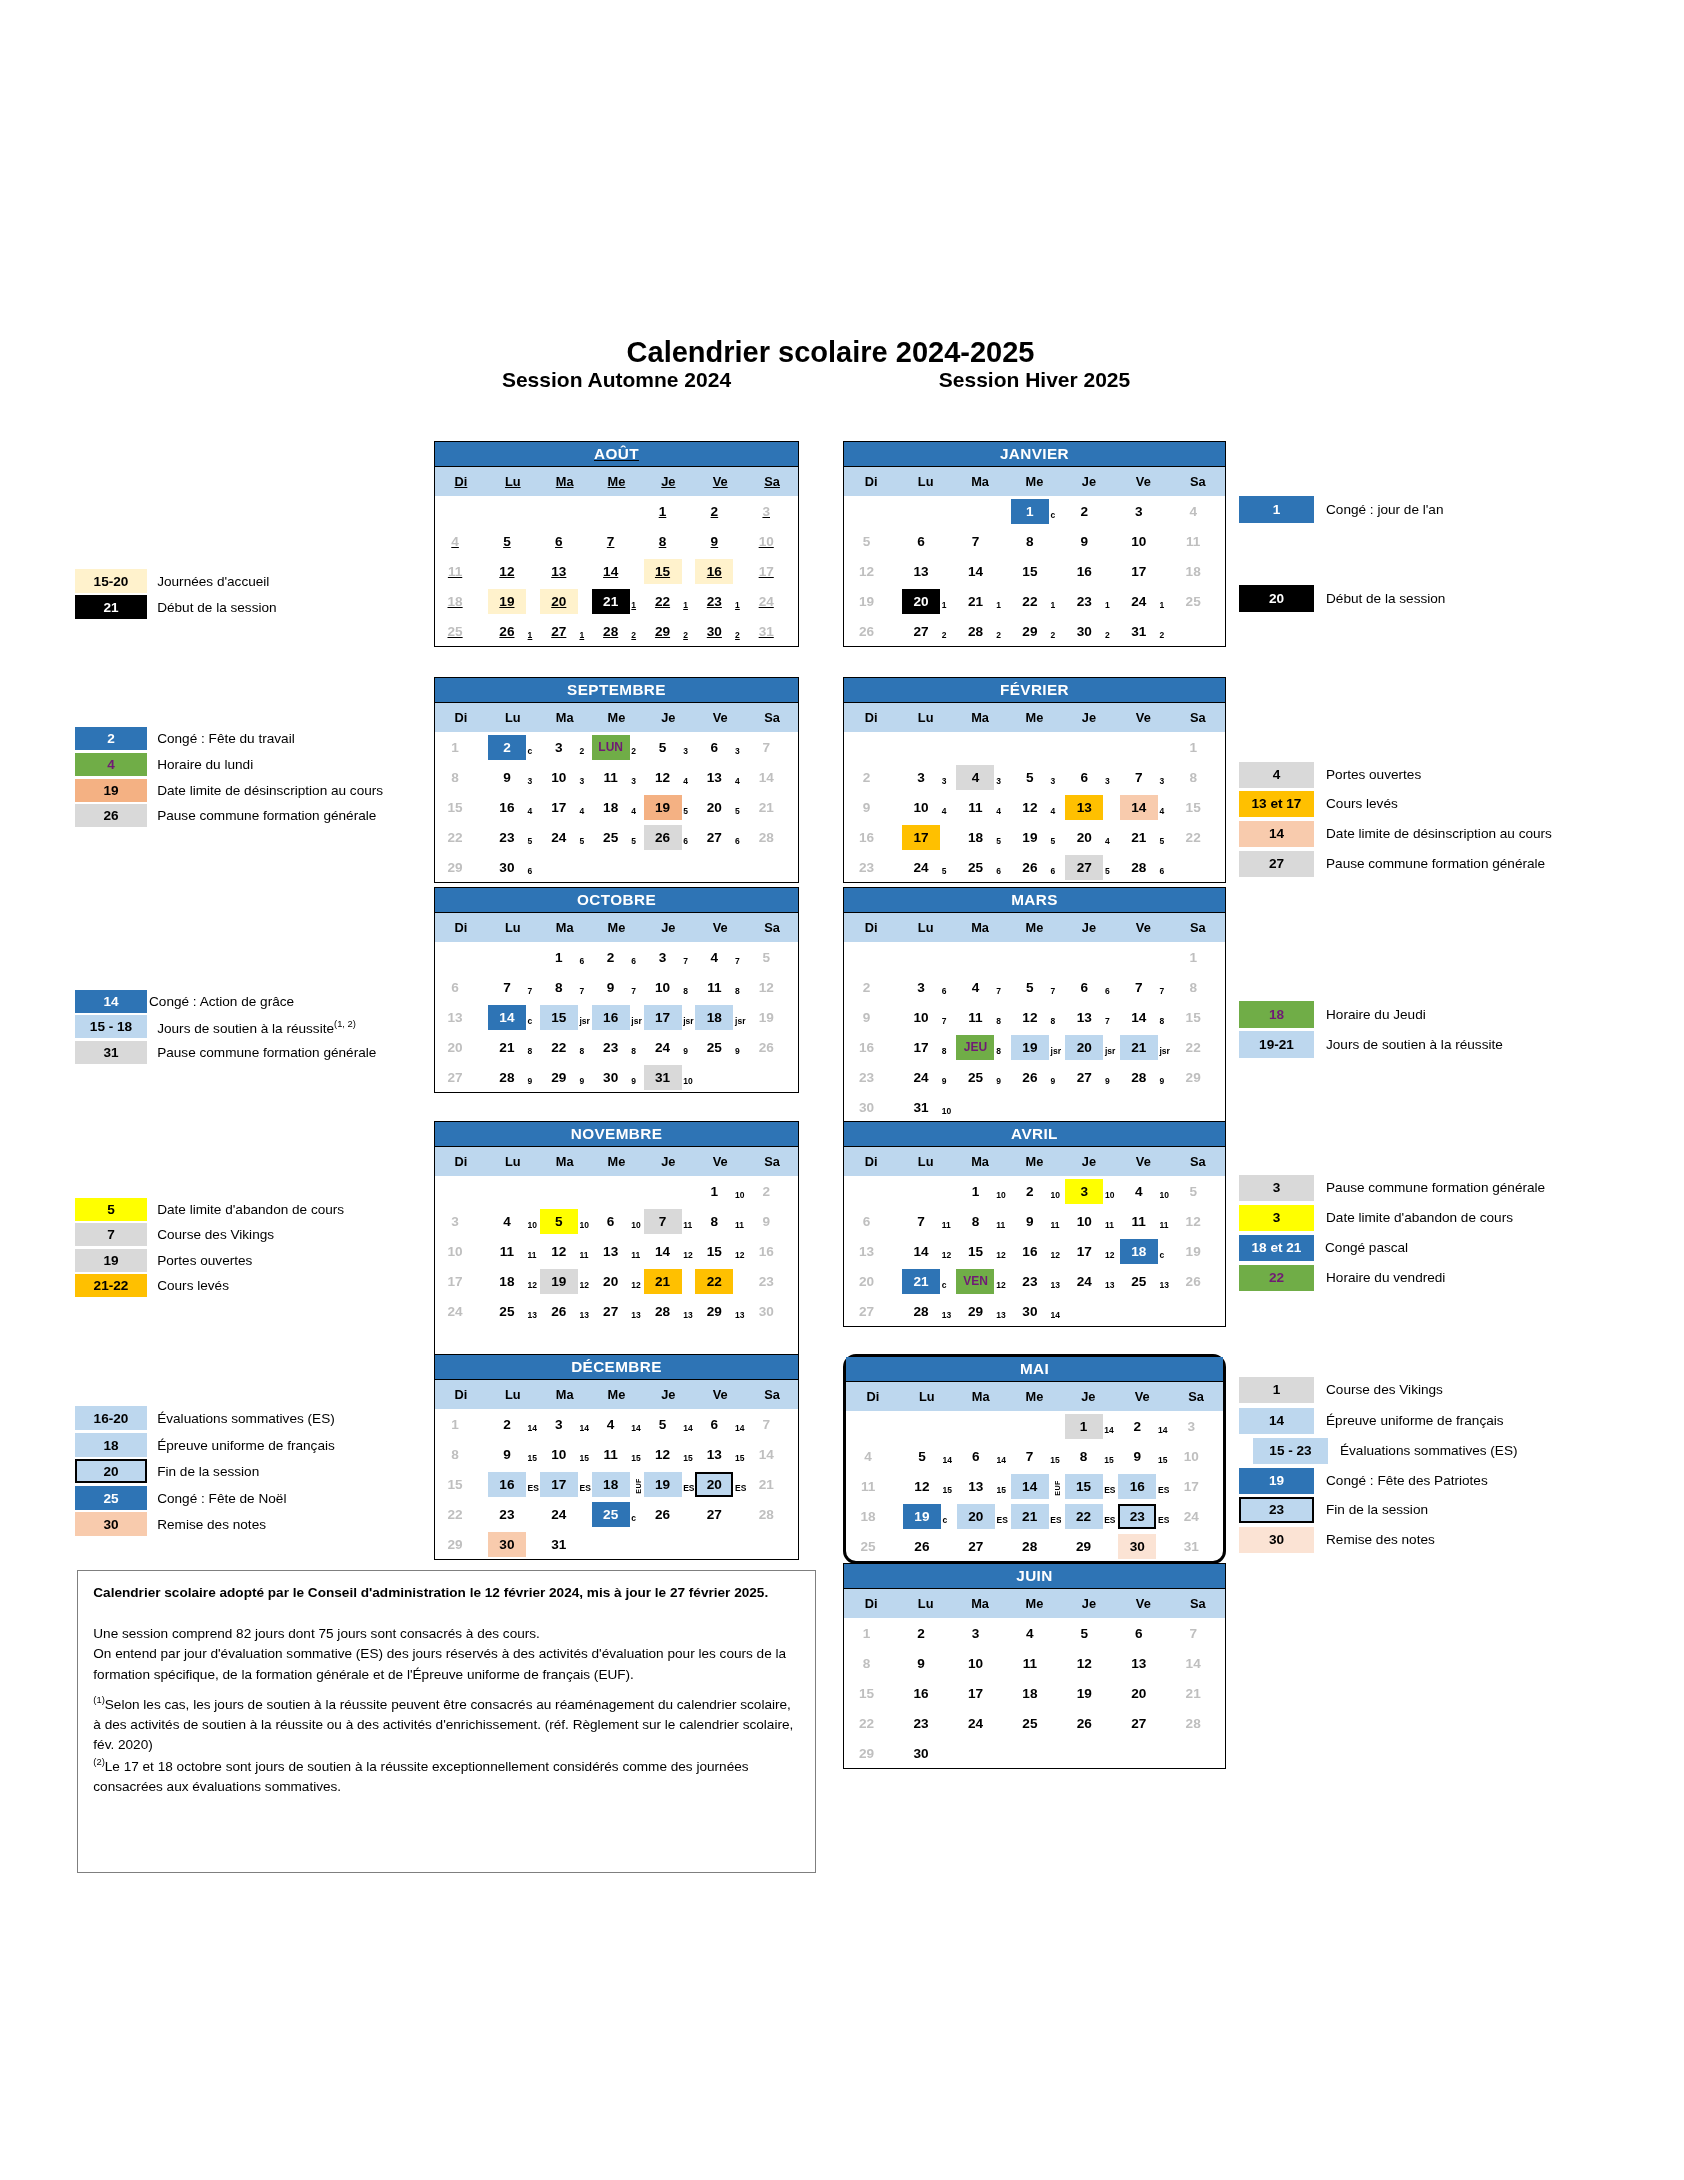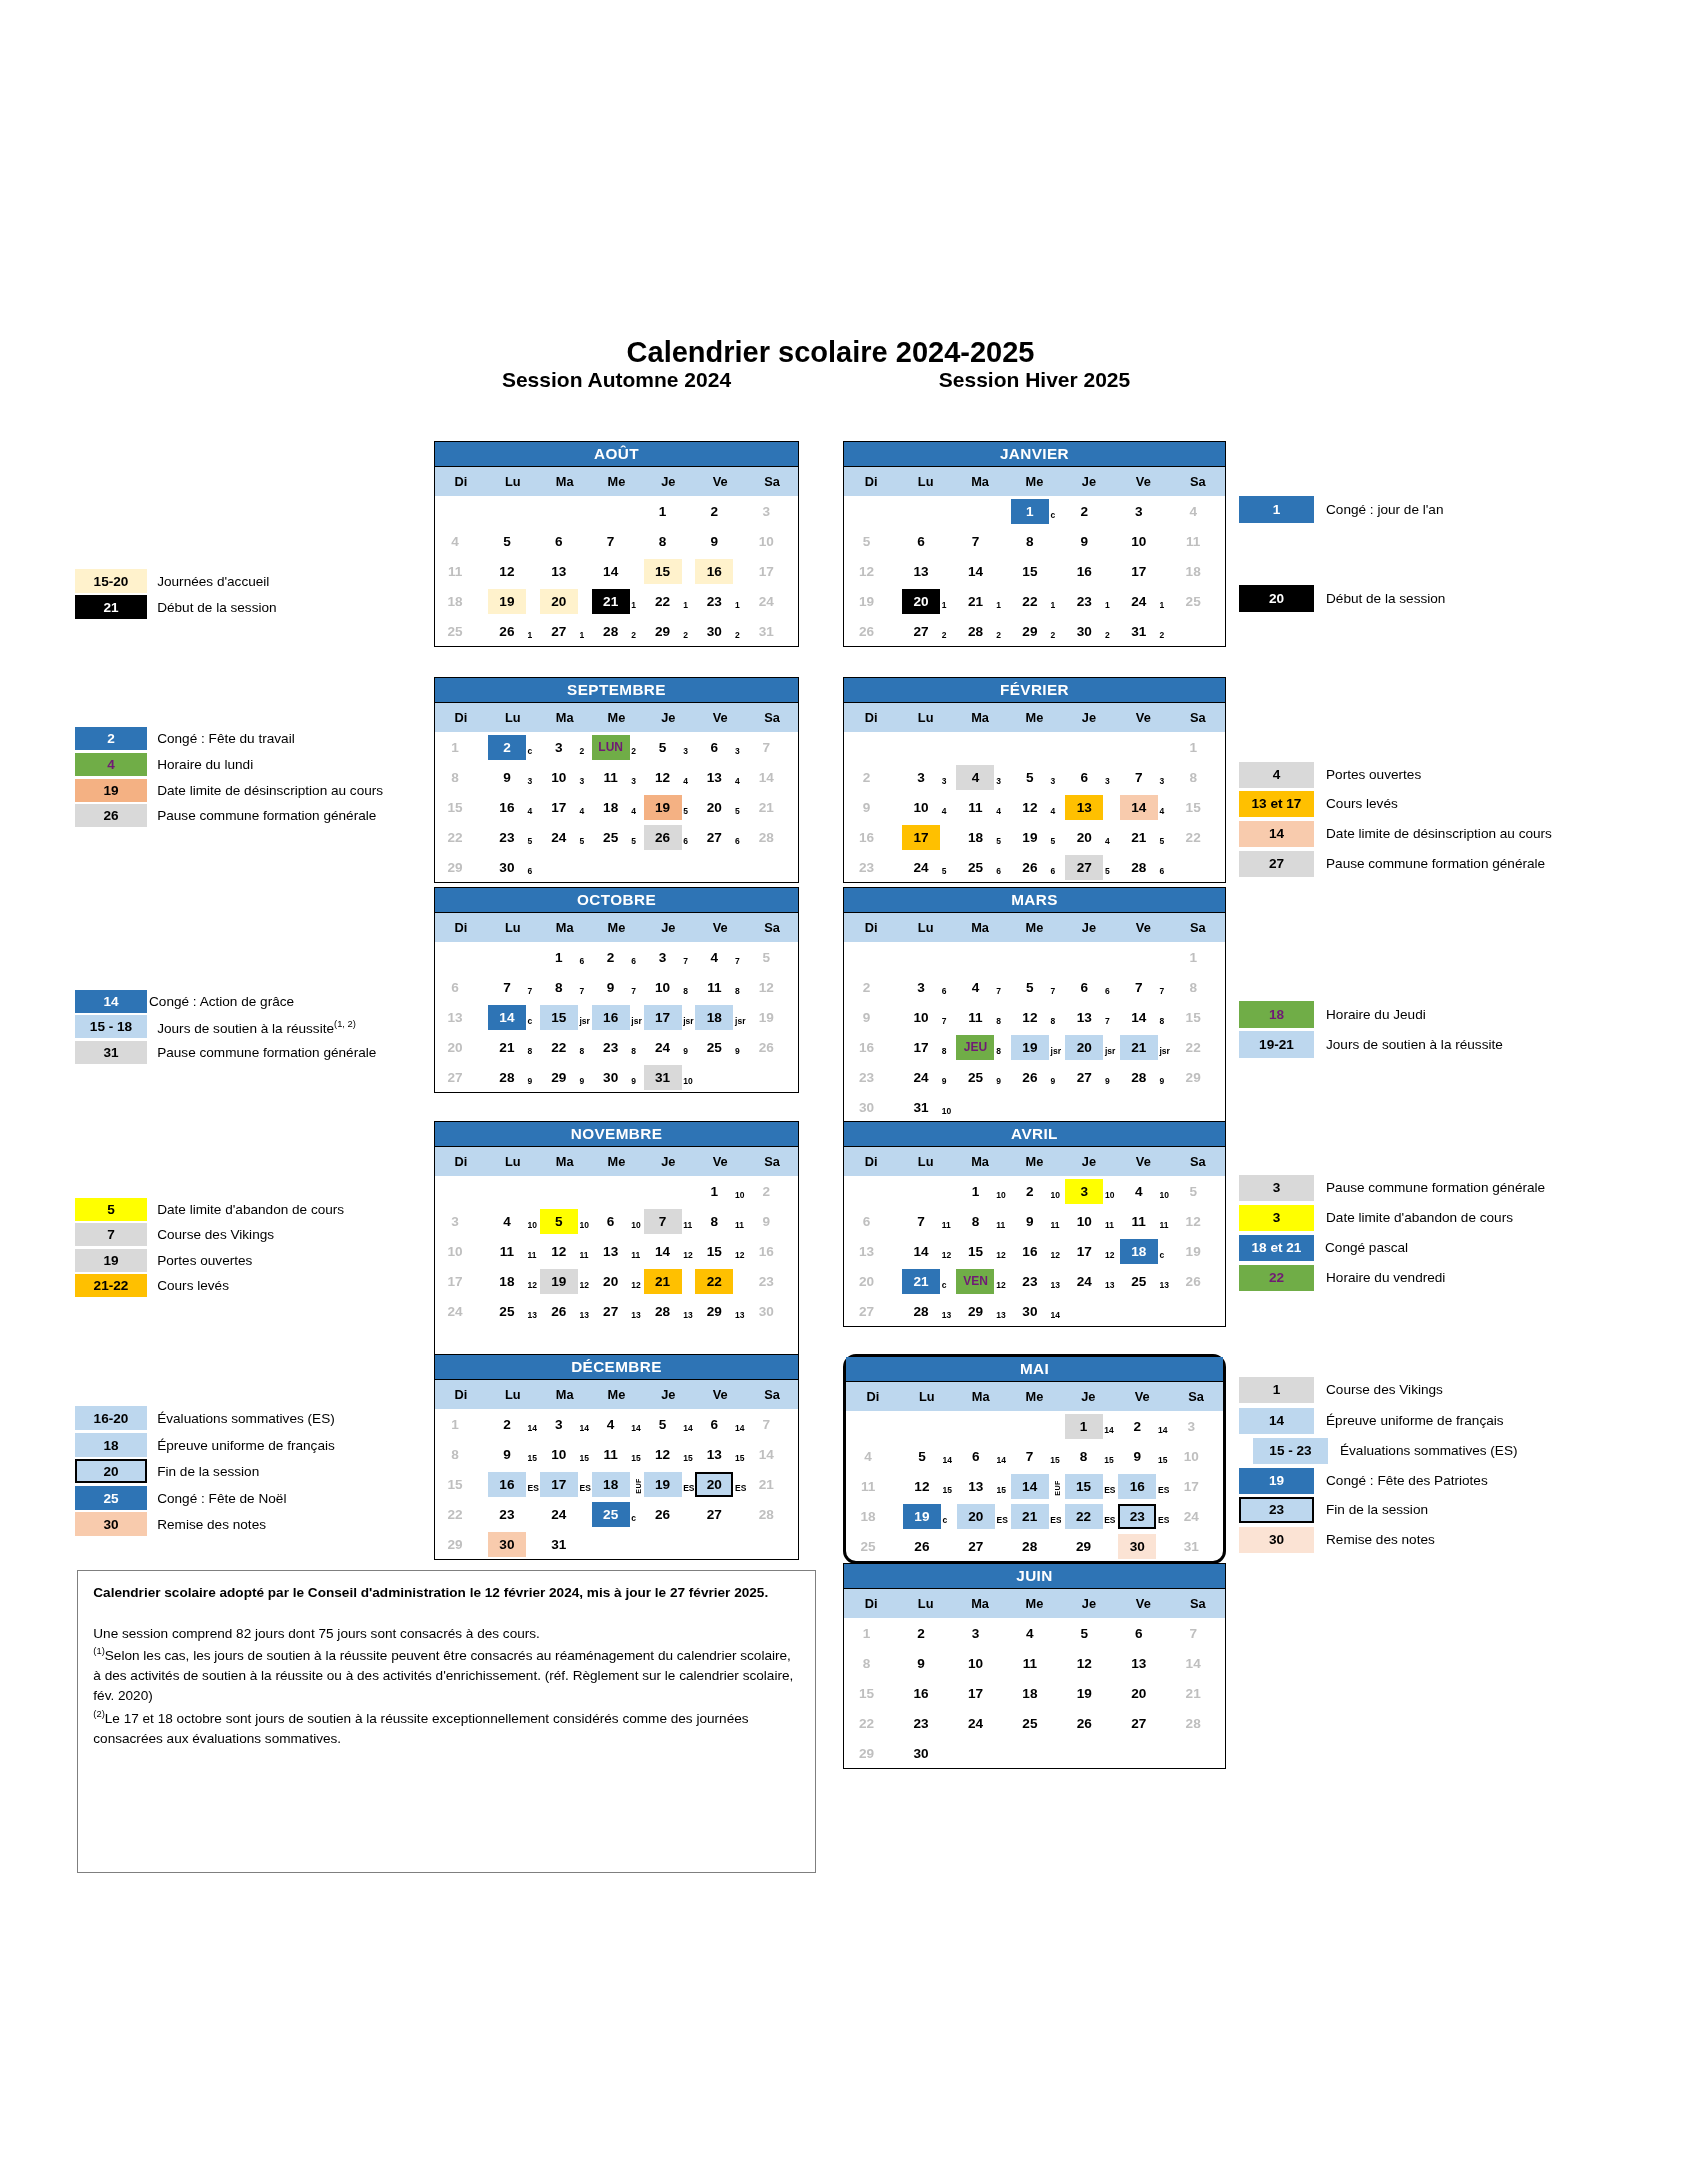--- a/index.html
+++ b/index.html
@@ -47,21 +47,21 @@
   #notes sup{font-size:9.4px;}
 </style>
 </head>
 <body>
 
 <div class="abs" id="doc-title">Calendrier scolaire 2024-2025</div>
 <div class="abs session-header" id="session-automne">Session Automne 2024</div>
 <div class="abs session-header" id="session-hiver">Session Hiver 2025</div>
 
 <div id="calendars">
-    <div class="month" style="left: 434px; top: 441px; width: 365px;">
+    <div class="month" style="left: 434px; top: 441px; width: 365px; text-decoration: underline;">
       <div class="mtitle">AOÛT</div>
       <div class="dhead">
         <span>Di</span>
         <span>Lu</span>
         <span>Ma</span>
         <span>Me</span>
         <span>Je</span>
         <span>Ve</span>
         <span>Sa</span>
       </div>
@@ -1845,16 +1845,17 @@
     </div>
     <div class="legend-row" style="left: 1239px; top: 1527px;">
       <div class="swatch peachl" style="width: 75px; height: 25.6px;">30</div>
       <span class="legend-label" style="margin-left: 12px;">Remise des notes</span>
     </div>
   </div>
 
 <div class="abs" id="notes">
     <p class="bold">Calendrier scolaire adopté par le Conseil d'administration le 12 février 2024, mis à jour le 27  février 2025.</p>
     <p>Une session comprend 82 jours dont 75 jours sont consacrés à des cours.</p>
+    <p class="gap">On entend par jour d'évaluation sommative (ES) des jours réservés à des activités d'évaluation pour les cours de la formation spécifique, de la formation générale et de l'Épreuve uniforme de français (EUF).</p>
     <p><sup>(1)</sup>Selon les cas, les jours de soutien à la réussite peuvent être consacrés au réaménagement du calendrier scolaire, à des activités de soutien à la réussite ou à des activités d'enrichissement. (réf. Règlement sur le calendrier scolaire, fév. 2020)</p>
     <p><sup>(2)</sup>Le 17 et 18 octobre sont jours de soutien à la réussite exceptionnellement considérés comme des journées consacrées aux évaluations sommatives.</p>
   </div>
 
 
 </body></html>

